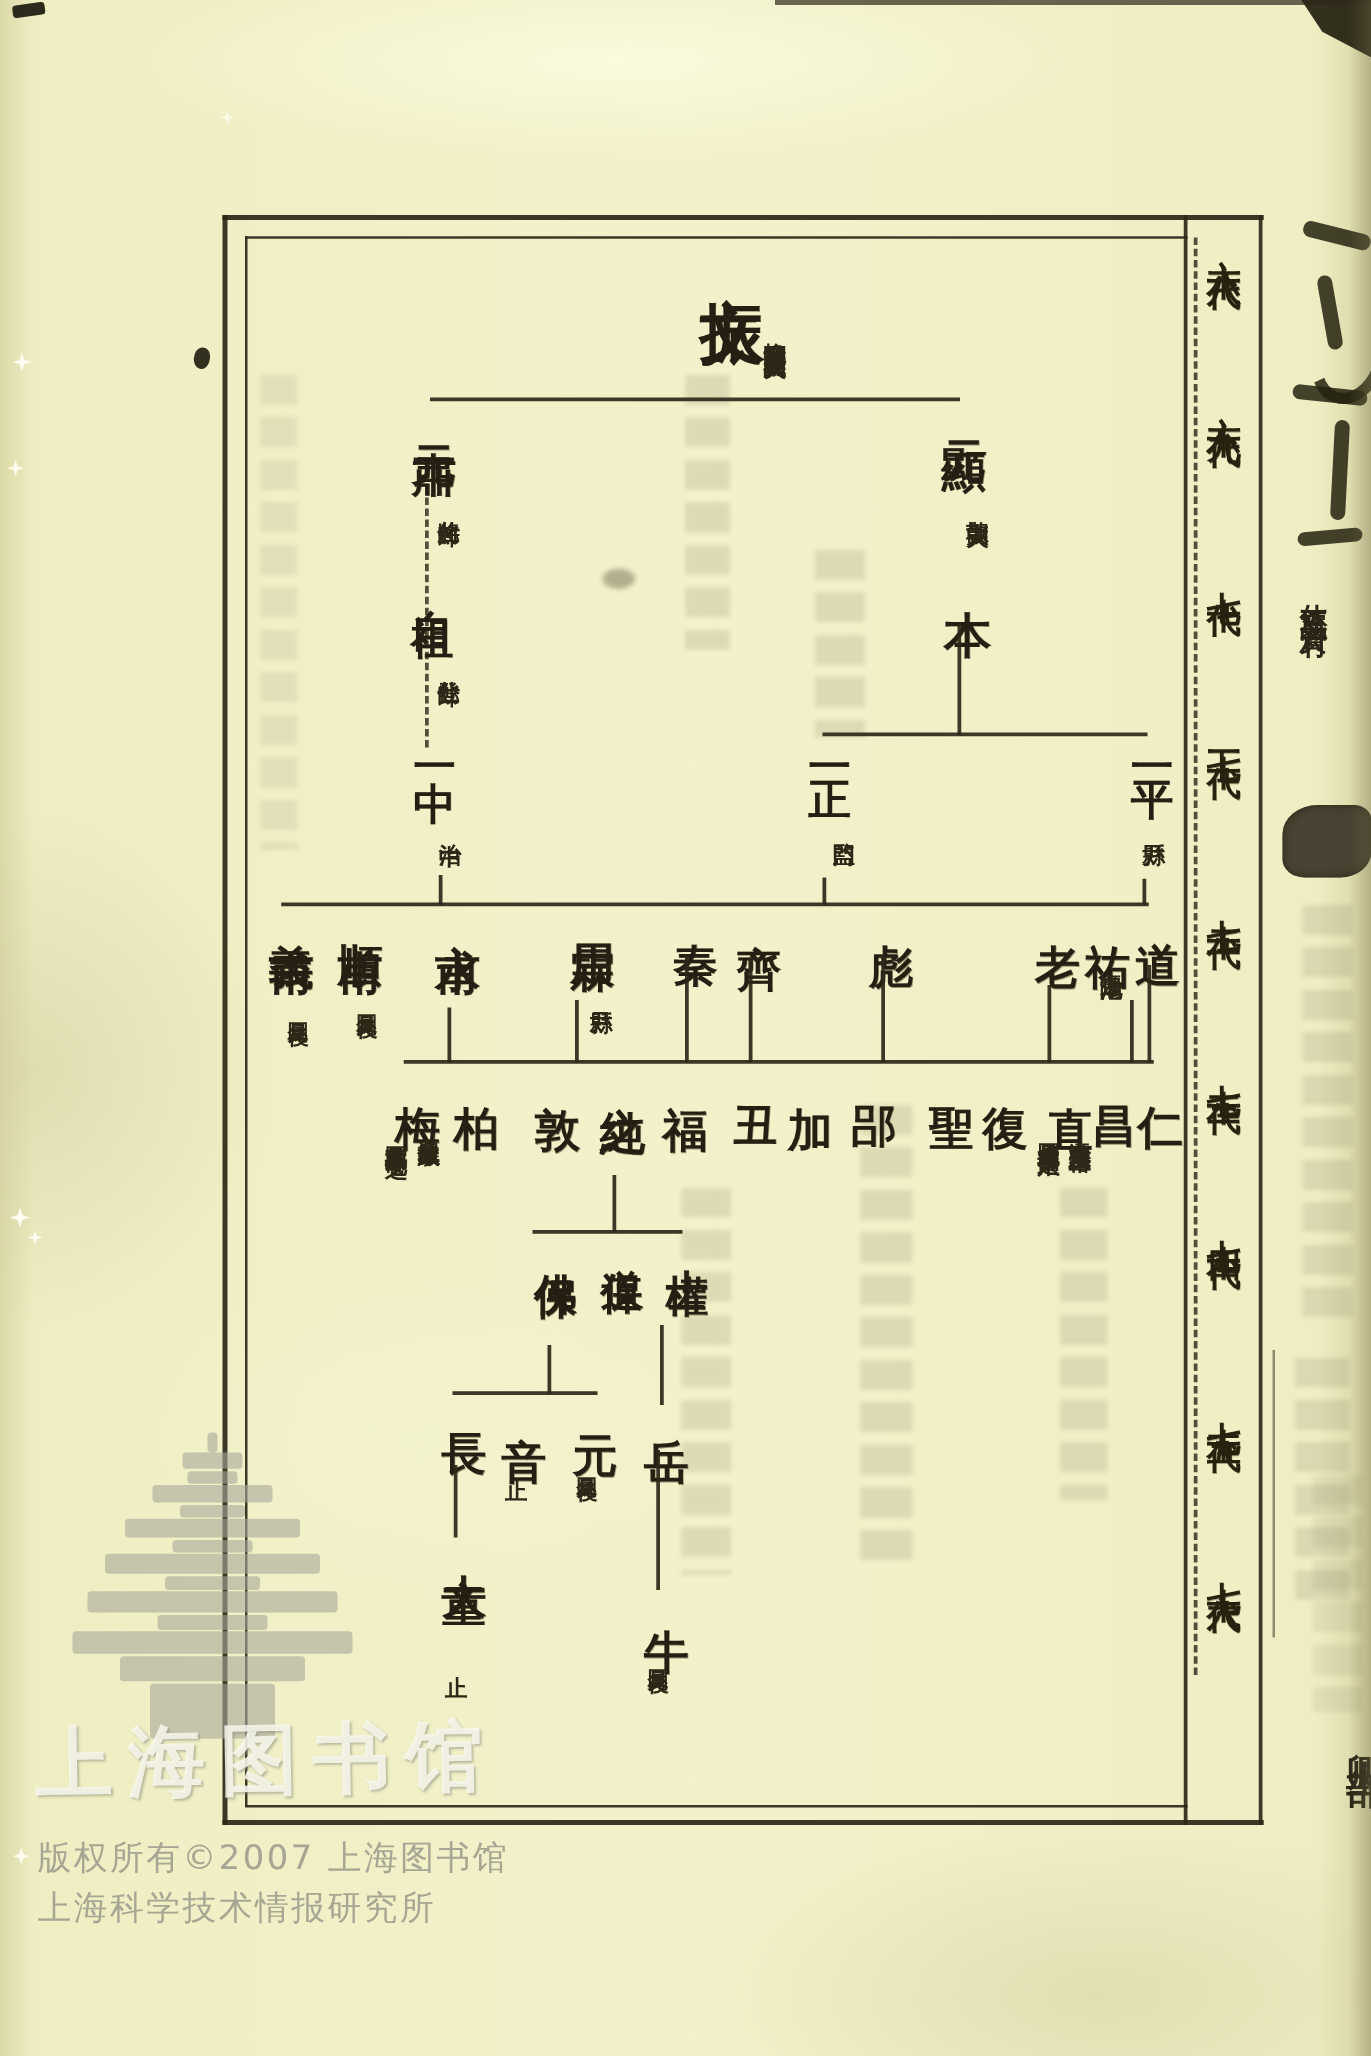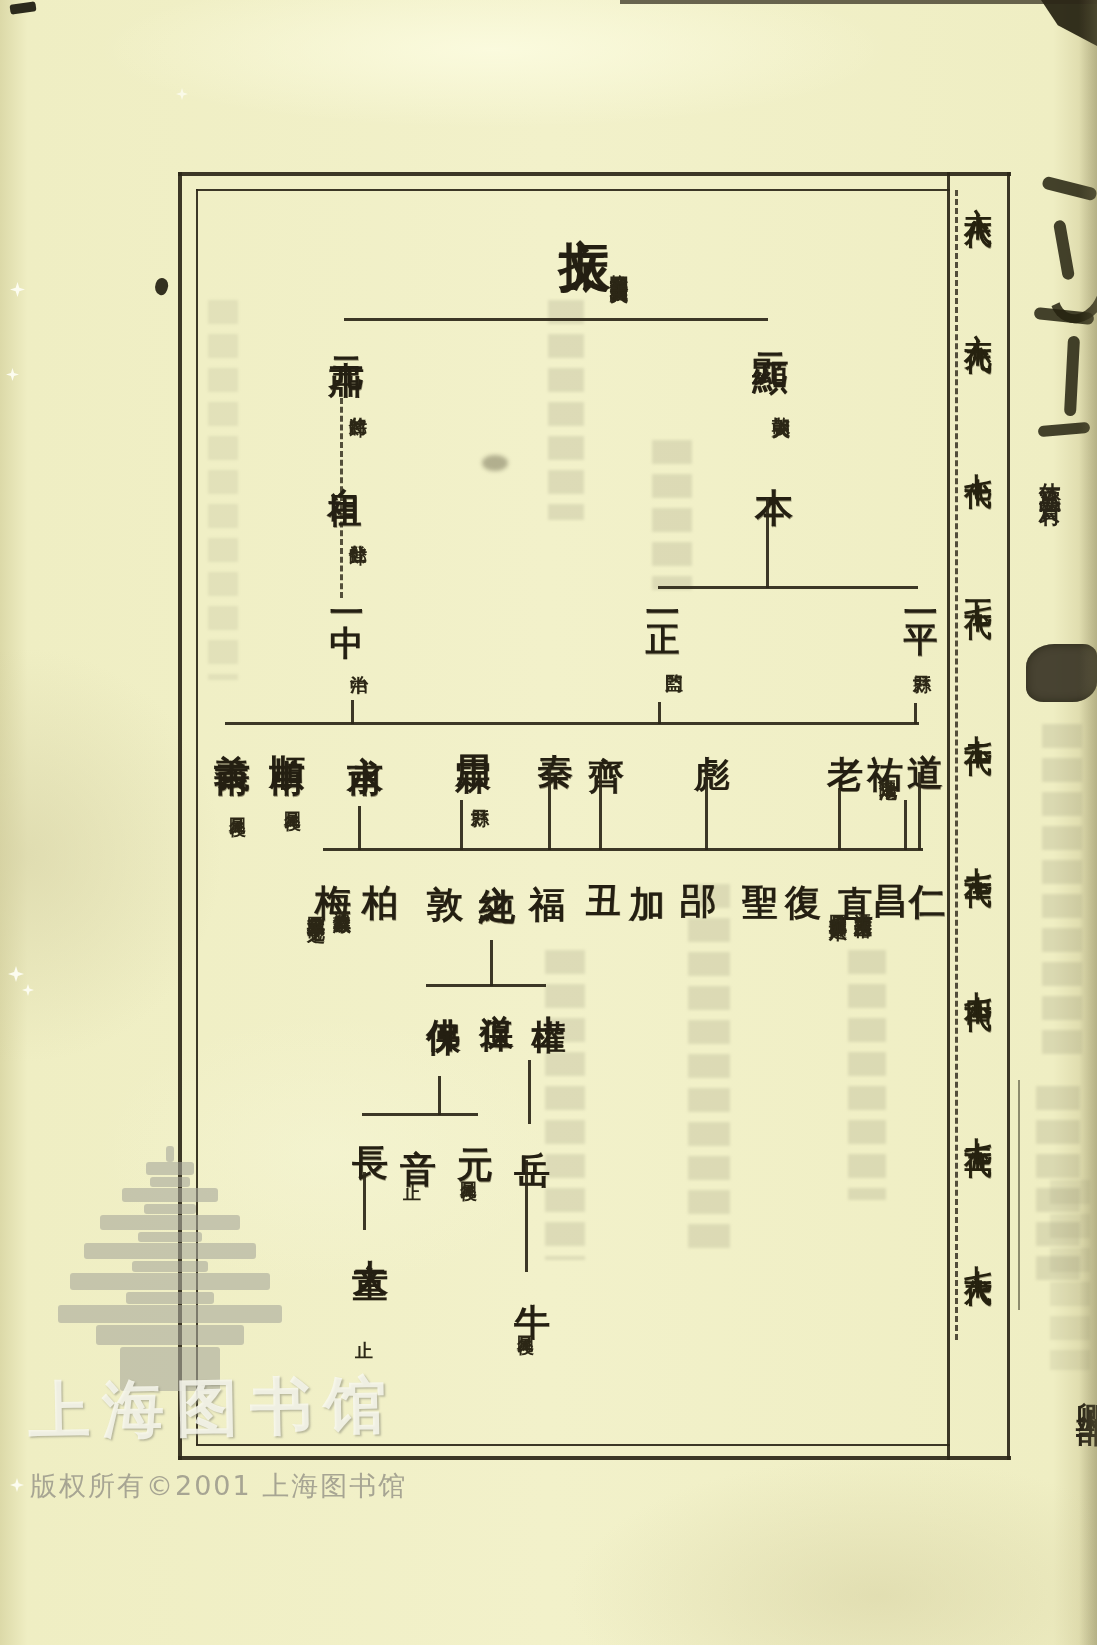--- a/index.html
+++ b/index.html
@@ -208,16 +208,17 @@
     <div class="tier" style="left:84px;top:1243px;width:172px;height:16px"></div>
     <div class="tier" style="left:132px;top:1261px;width:76px;height:11px"></div>
     <div class="tier" style="left:70px;top:1273px;width:200px;height:17px"></div>
     <div class="tier" style="left:126px;top:1292px;width:88px;height:12px"></div>
     <div class="tier" style="left:58px;top:1305px;width:224px;height:18px"></div>
     <div class="tier" style="left:96px;top:1325px;width:148px;height:20px"></div>
     <div class="tier" style="left:120px;top:1347px;width:100px;height:44px"></div>
   </div>
 
   <div class="wm-script" style="left:28px;top:1366px">上海图书馆</div>
-  <div class="wm-line" style="left:30px;top:1468px">版权所有©2001 上海图书馆</div>
+  <div class="wm-line" style="left:30px;top:1468px">版权所有©2007 上海图书馆</div>
+  <div class="wm-line" style="left:30px;top:1508px">上海科学技术情报研究所</div>
 
   <div style="position:absolute;right:0;top:0;width:18px;height:1645px;background:linear-gradient(90deg,rgba(120,115,80,0),rgba(120,115,80,.35))"></div>
 </div>
 
 </body></html>

